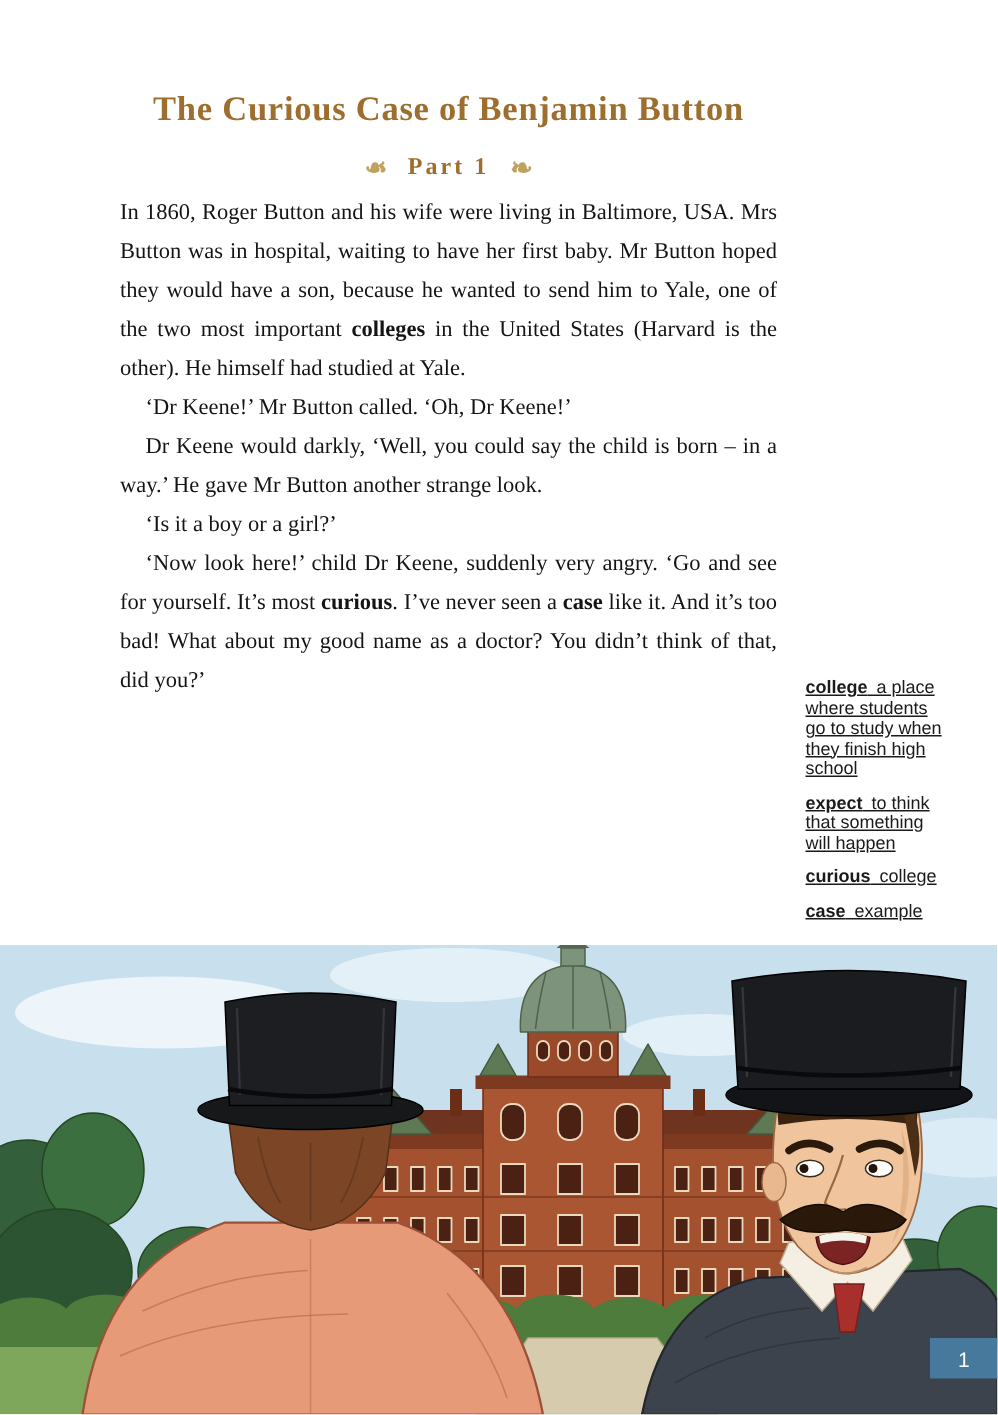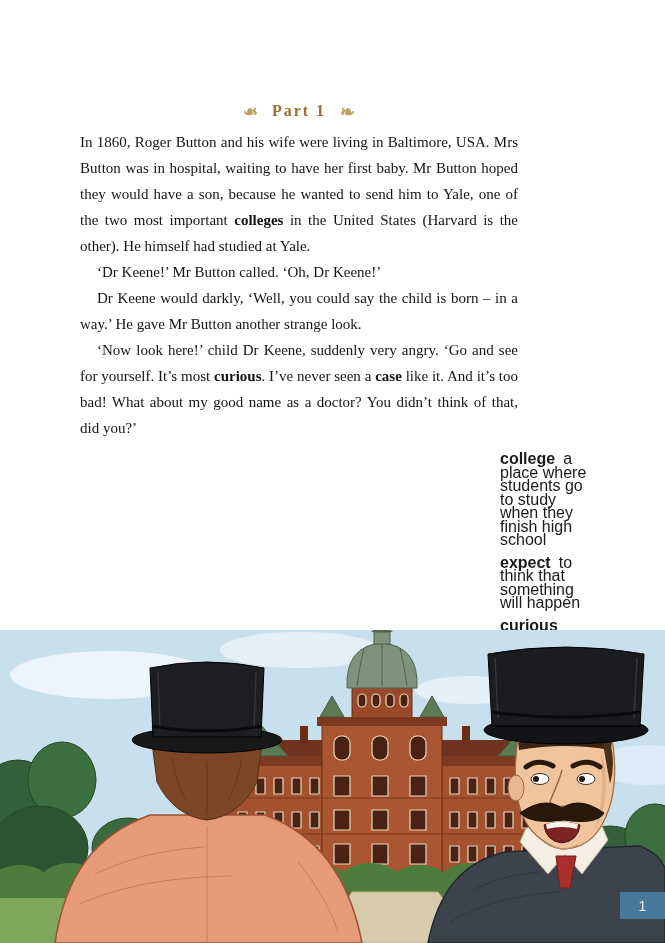--- a/index.html
+++ b/index.html
@@ -48,25 +48,26 @@
     font-size: 15px;
     line-height: 26px;
     color: #141414;
     text-align: justify;
   }
   .para { margin: 0; }
   .para.indent { text-indent: 17px; }
   .para b { font-weight: bold; }
   .glossary {
     position: absolute;
-    top: 452px; left: 500px; width: 97px;
+    top: 452px; left: 537px; width: 97px;
     font-family: "Liberation Sans", sans-serif;
-    font-size: 16px;
+    font-size: 12px;
     line-height: 13.5px;
     color: #1a1a1a;
+    text-decoration: underline;
   }
   .gloss-entry { margin-bottom: 9px; }
   .gloss-term { font-weight: bold; }
   .illustration {
     position: absolute;
     top: 630px; left: 0;
     width: 665px; height: 313px;
     overflow: hidden;
   }
   .page-tab {
@@ -78,29 +79,31 @@
     font-family: "Liberation Sans", sans-serif;
     font-size: 14px;
     display: flex; align-items: center; justify-content: center;
   }
 </style>
 </head>
 <body>
 
 <div class="page">
 
+  <h1 class="title">The Curious Case of Benjamin Button</h1>
 
   <div class="part-row">
     <span class="ornament flip">❧</span><span>Part 1</span><span class="ornament">❧</span>
   </div>
 
   <div class="story">
       <p class="para"><span>In 1860, Roger Button and his wife were living in Baltimore, USA. Mrs Button was in hospital, waiting to have her first baby. Mr Button hoped they would have a son, because he wanted to send him to Yale, one of the two most important </span><b>colleges</b><span> in the United States (Harvard is the other). He himself had studied at Yale.</span></p>
       <p class="para indent"><span>‘Dr Keene!’ Mr Button called. ‘Oh, Dr Keene!’</span></p>
       <p class="para indent"><span>Dr Keene would darkly, ‘Well, you could say the child is born – in a way.’ He gave Mr Button another strange look.</span></p>
+      <p class="para indent"><span>‘Is it a boy or a girl?’</span></p>
       <p class="para indent"><span>‘Now look here!’ child Dr Keene, suddenly very angry. ‘Go and see for yourself. It’s most </span><b>curious</b><span>. I’ve never seen a </span><b>case</b><span> like it. And it’s too bad! What about my good name as a doctor? You didn’t think of that, did you?’</span></p>
     </div>
 
   <aside class="glossary">
       <div class="gloss-entry"><b class="gloss-term">college</b><span class="gloss-def"> a place where students go to study when they finish high school</span></div>
       <div class="gloss-entry"><b class="gloss-term">expect</b><span class="gloss-def"> to think that something will happen</span></div>
       <div class="gloss-entry"><b class="gloss-term">curious</b><span class="gloss-def"> college</span></div>
       <div class="gloss-entry"><b class="gloss-term">case</b><span class="gloss-def"> example</span></div>
     </aside>
 

